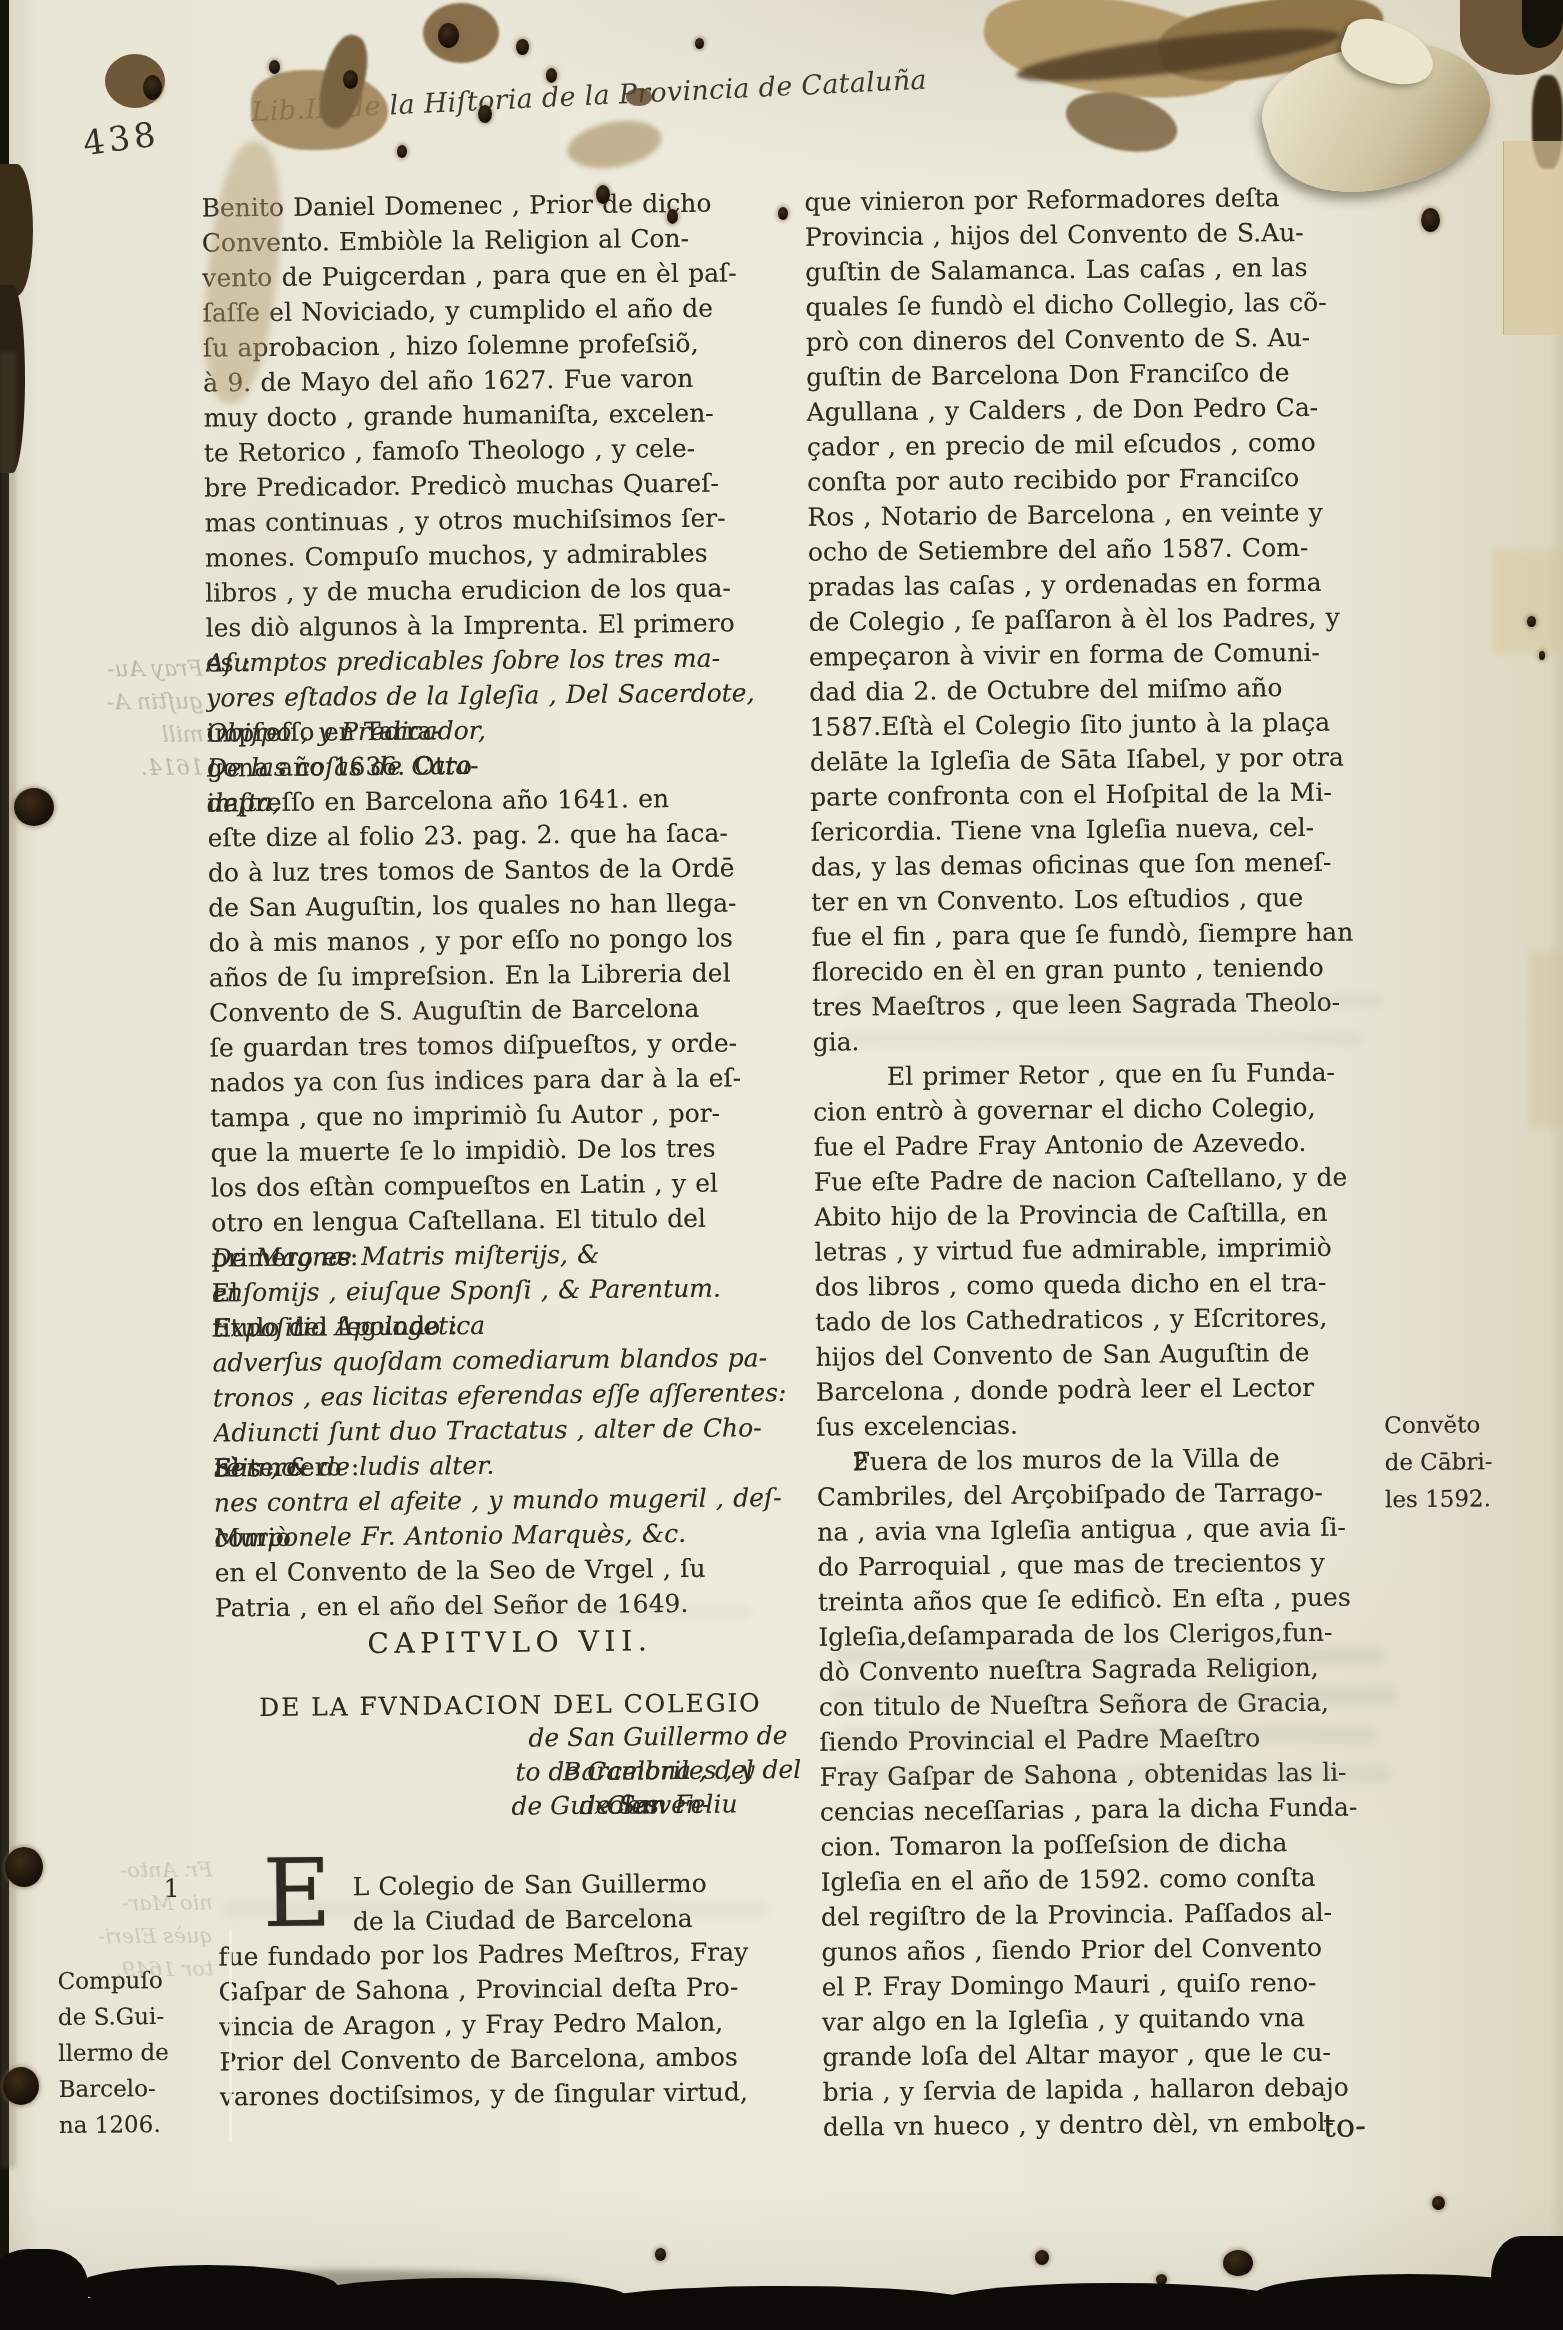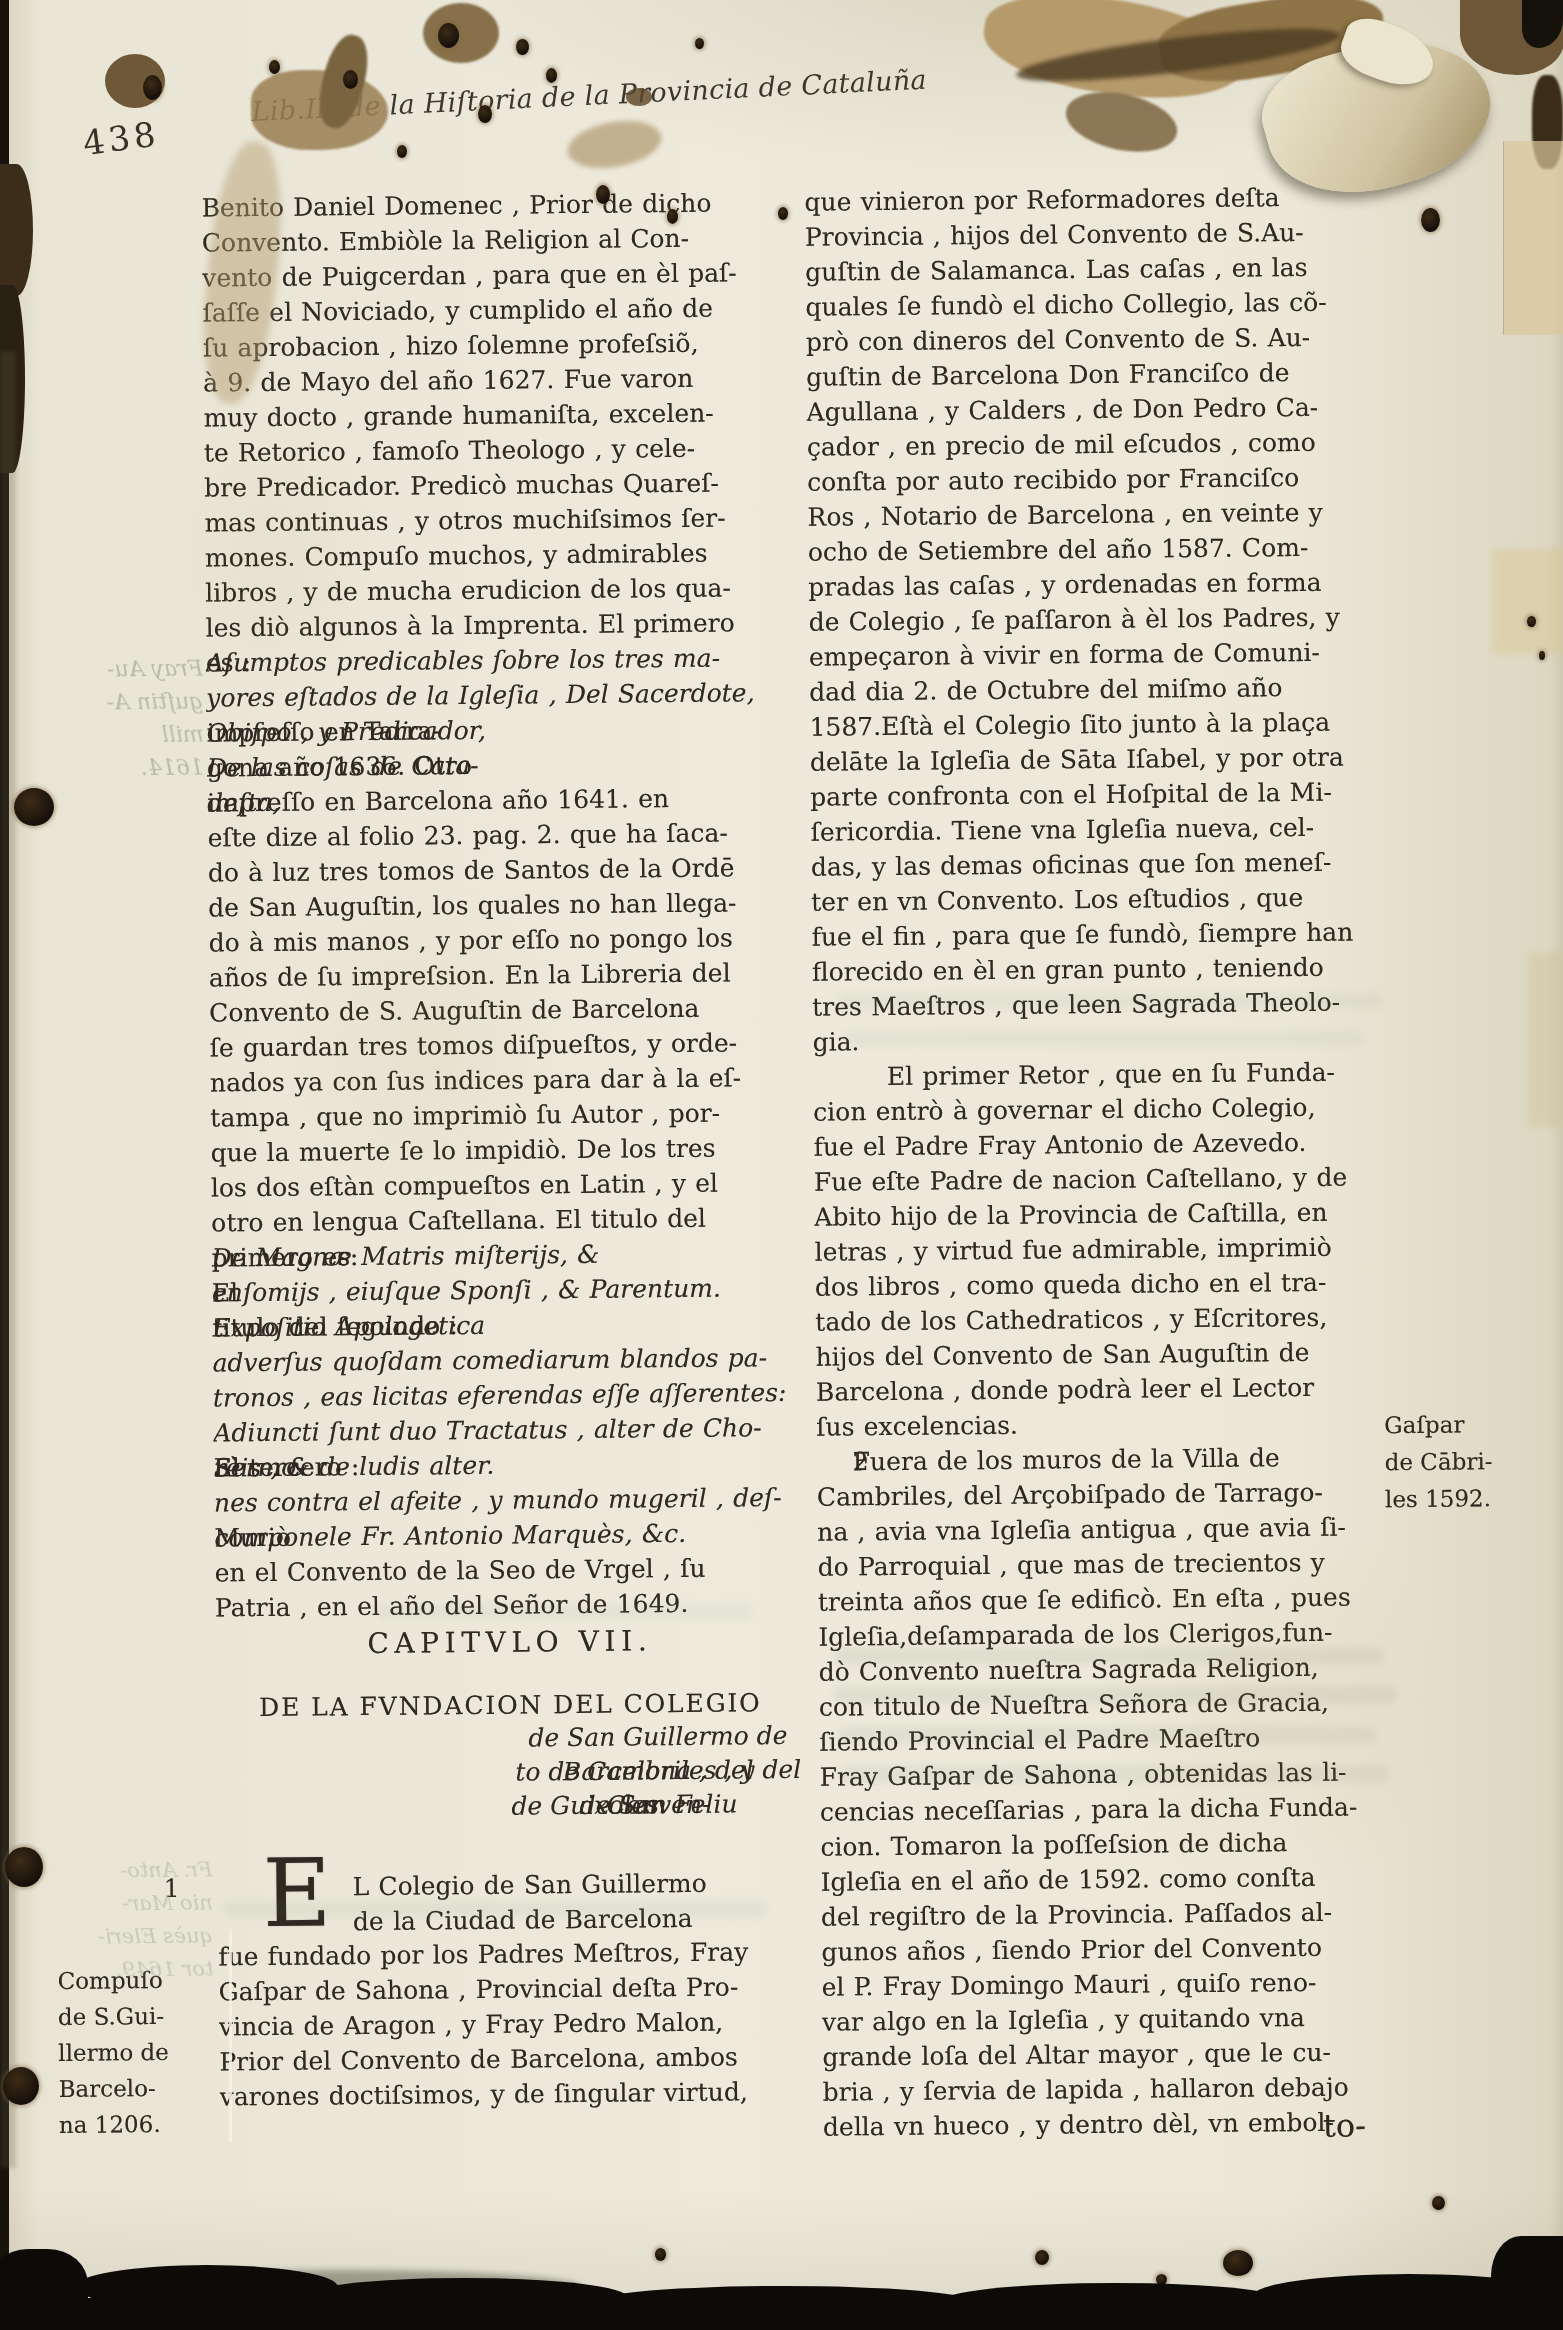--- a/index.html
+++ b/index.html
@@ -428,21 +428,21 @@
         </div>
         <div class="ln">
           <span>Barcelo-</span>
         </div>
         <div class="ln">
           <span>na 1206.</span>
         </div>
       </div>
     <div class="mn mnR">
         <div class="ln">
-          <span>Gaſpar</span>
+          <span>Convĕto</span>
         </div>
         <div class="ln">
           <span>de Cābri-</span>
         </div>
         <div class="ln">
           <span>les 1592.</span>
         </div>
       </div>
 
     <div class="ghost gU">

